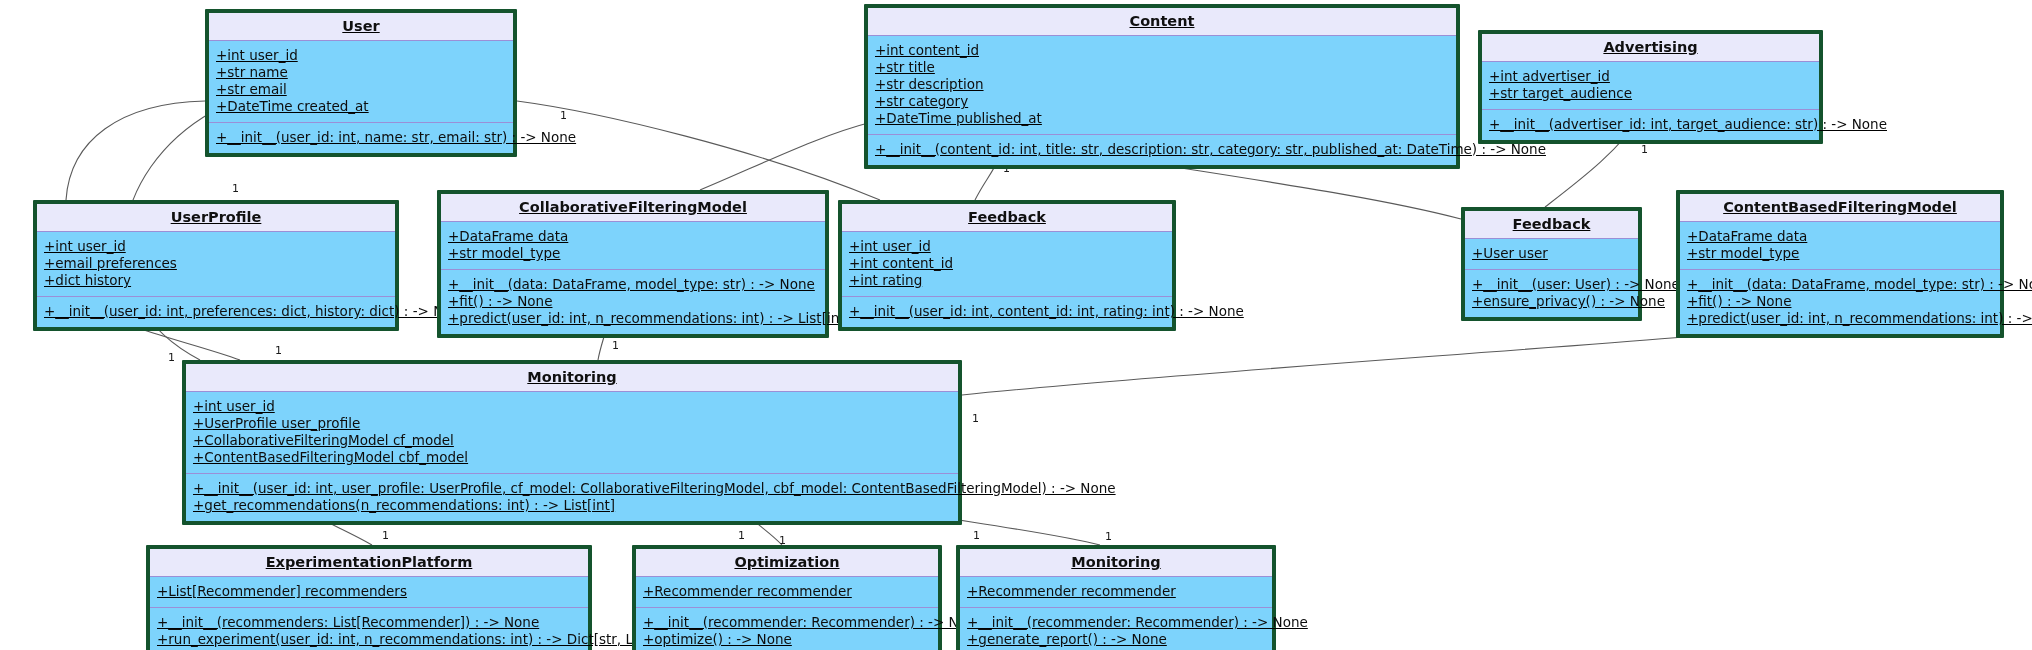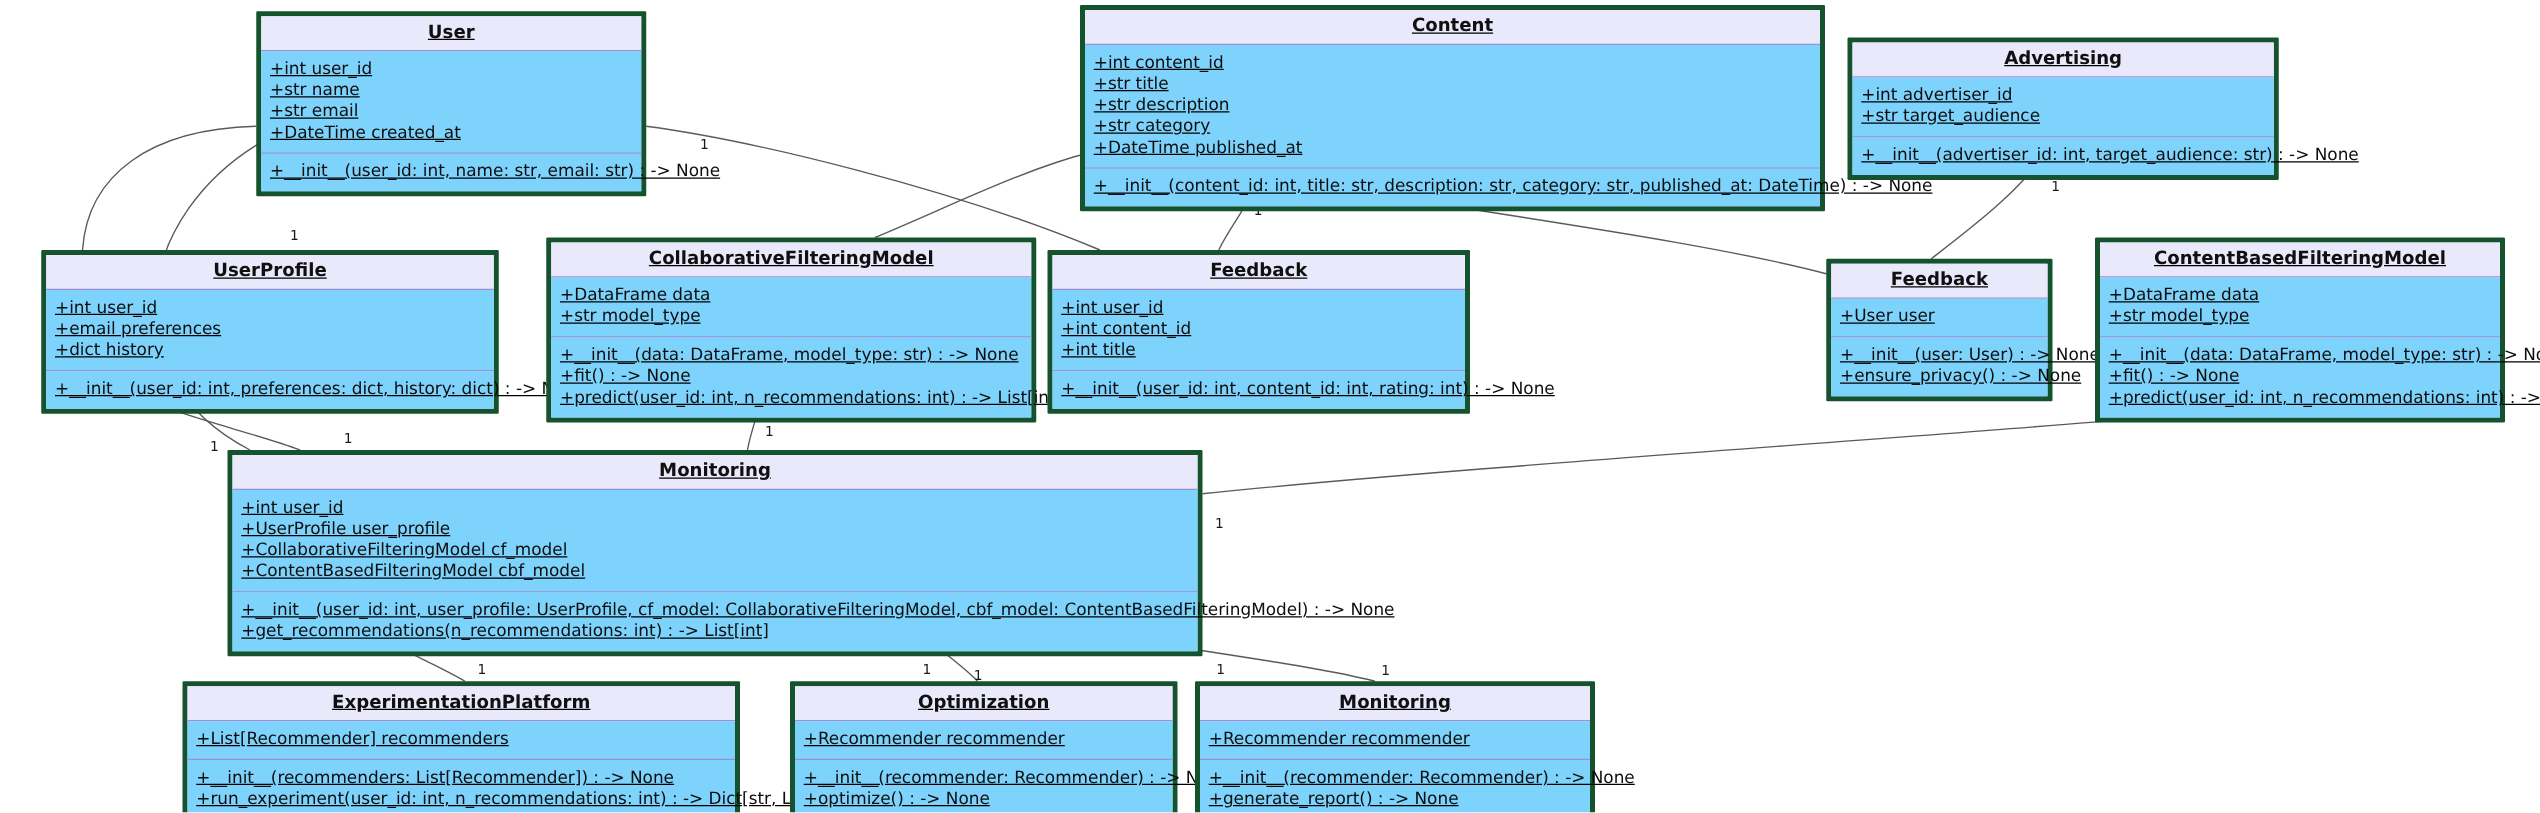--- a/index.html
+++ b/index.html
@@ -110,21 +110,21 @@
           <div class="row">+__init__(data: DataFrame, model_type: str) : -&gt; None</div>
           <div class="row">+fit() : -&gt; None</div>
           <div class="row">+predict(user_id: int, n_recommendations: int) : -&gt; List[int]</div>
         </div>
       </div>
       <div class="cls" style="left: 822px; top: 200px; width: 338px; margin-left: 16px;">
         <div class="hdr">Feedback</div>
         <div class="sec attrs">
           <div class="row">+int user_id</div>
           <div class="row">+int content_id</div>
-          <div class="row">+int title</div>
+          <div class="row">+int rating</div>
         </div>
         <div class="sec methods">
           <div class="row">+__init__(user_id: int, content_id: int, rating: int) : -&gt; None</div>
         </div>
       </div>
       <div class="cls" style="left: 1461px; top: 207px; width: 181px;">
         <div class="hdr">Feedback</div>
         <div class="sec attrs">
           <div class="row">+User user</div>
         </div>

